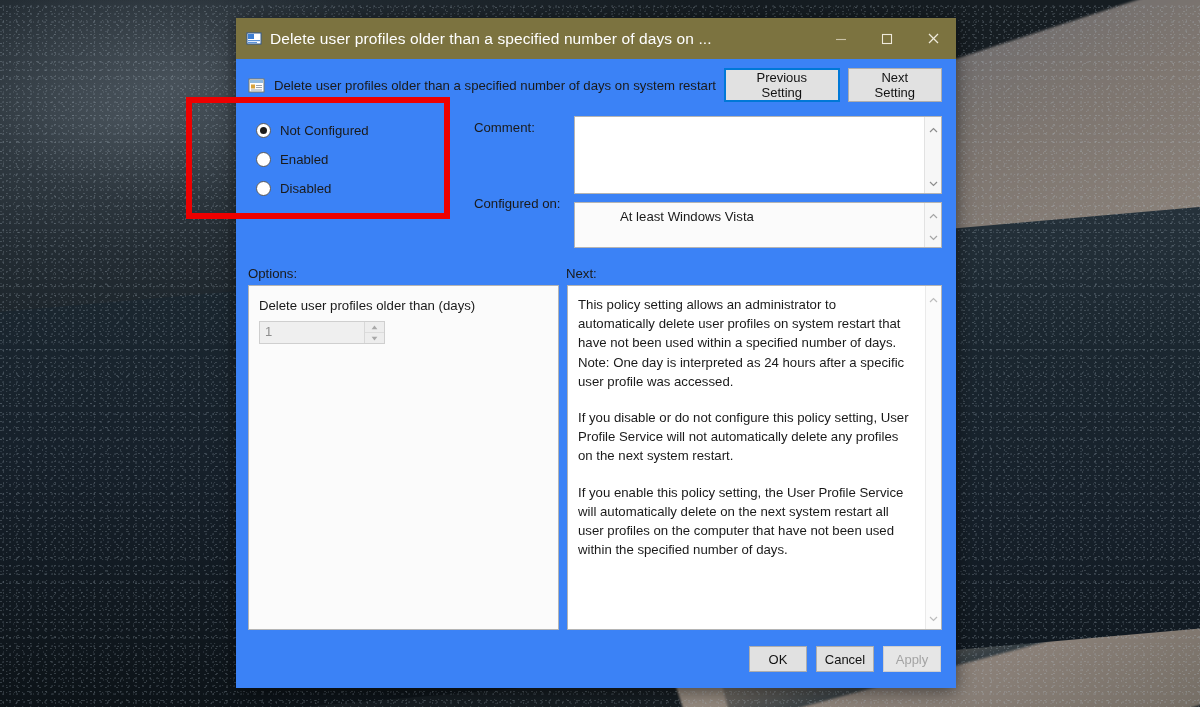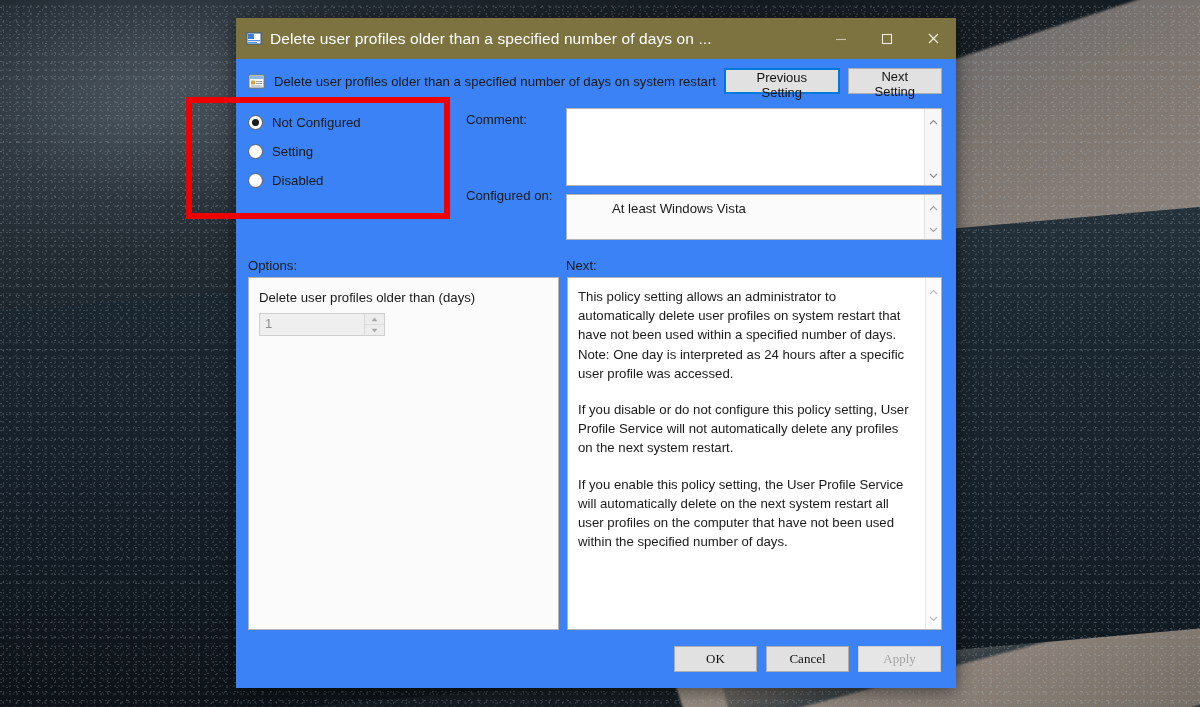--- a/index.html
+++ b/index.html
@@ -148,35 +148,35 @@
     font-size: 13.2px;
     color: #1a1a1a;
     flex: 1 1 auto;
     white-space: nowrap;
   }
   .nav-btn {
     font-size: 13px;
     color: #121212;
     background: #e1e1e1;
     border: 1px solid #adadad;
-    height: 26px;
+    height: 34px;
     padding: 0 18px;
     margin-left: 8px;
     cursor: pointer;
     font-family: "Liberation Sans", sans-serif;
   }
   .nav-btn.focused {
     border: 2px solid #0078d7;
     background: #e1e1e1;
   }
 
   
   .state-block {
     display: flex;
-    padding: 0 14px 0 12px;
+    padding: 0 14px 0 20px;
     flex: 0 0 auto;
   }
   .state-left {
     width: 218px;
     flex: 0 0 auto;
     padding-top: 8px;
   }
   .radio-row {
     display: flex;
     align-items: center;
@@ -345,29 +345,29 @@
 
   .footer {
     height: 58px;
     flex: 0 0 auto;
     display: flex;
     align-items: center;
     justify-content: flex-end;
     padding-right: 15px;
   }
   .dlg-btn {
-    width: 83px;
+    width: 58px;
     height: 26px;
     font-size: 13px;
     background: #e1e1e1;
     border: 1px solid #adadad;
     color: #111;
     margin-left: 9px;
     cursor: pointer;
-    font-family: Liberation Serif, serif;
+    font-family: Liberation Sans, sans-serif;
   }
   .dlg-btn.disabled {
     color: #a4a4a4;
     background: #e6e6e6;
     border-color: #cfcfcf;
     cursor: default;
   }
 
   
   #annotation-rect {
@@ -442,21 +442,21 @@
     </div>
 
     <div class="state-block">
       <div class="state-left">
         <div class="radio-row">
           <span class="radio checked"></span>
           <span class="radio-label">Not Configured</span>
         </div>
         <div class="radio-row">
           <span class="radio"></span>
-          <span class="radio-label">Setting</span>
+          <span class="radio-label">Enabled</span>
         </div>
         <div class="radio-row">
           <span class="radio"></span>
           <span class="radio-label">Disabled</span>
         </div>
       </div>
 
       <div class="state-mid">
         <span class="lbl-comment">Comment:</span>
         <span class="lbl-supported">Configured on:</span>

